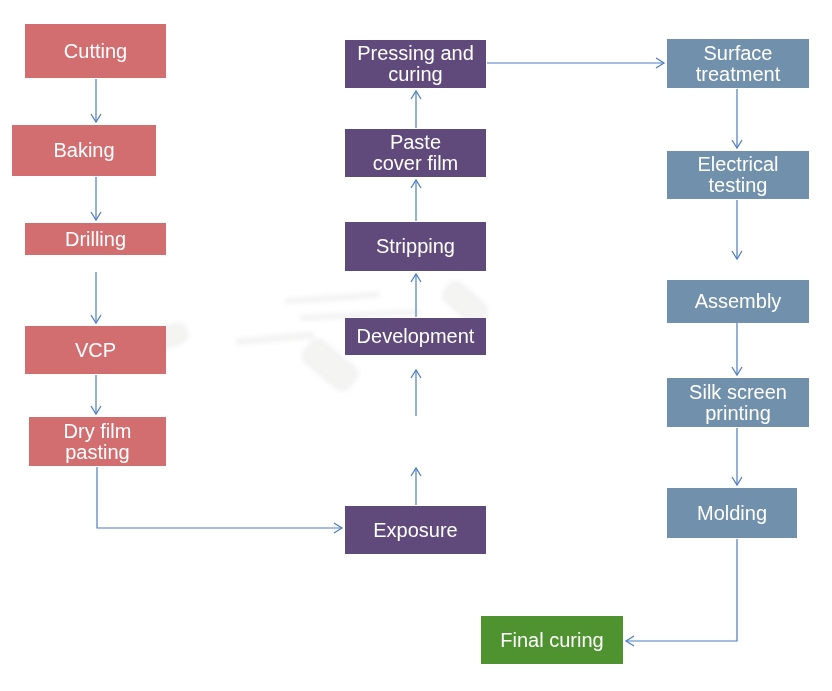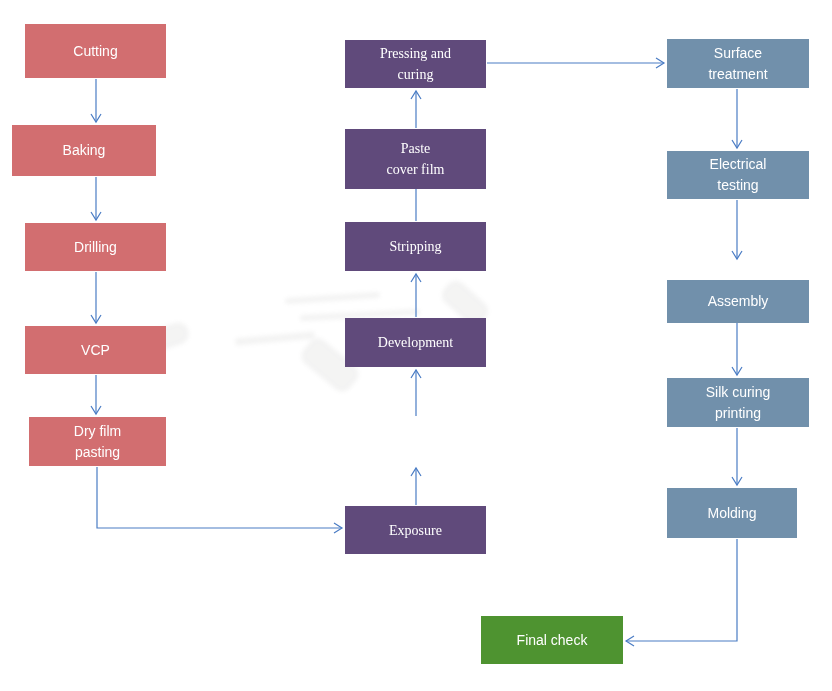--- a/index.html
+++ b/index.html
@@ -32,26 +32,26 @@
     fill: none;
   }
   .node {
     position: absolute;
     z-index: 3;
     display: flex;
     align-items: center;
     justify-content: center;
     text-align: center;
     color: var(--label, #ffffff);
-    font-size: 14px;
+    font-size: 20px;
     line-height: 21px;
     white-space: pre-line;
   }
   .s1 { background: var(--stage1, #d26e70); }
-  .s2 { background: var(--stage2, #604a7b); font-family: Liberation Serif, serif; }
+  .s2 { background: var(--stage2, #604a7b); }
   .s3 { background: var(--stage3, #7190ab); }
   .s4 { background: var(--final,  #4e9330); }
   .watermark {
     position: absolute;
     z-index: 1;
     opacity: 0.10;
     filter: blur(2px);
     pointer-events: none;
   }
   .wm-bar {
@@ -97,65 +97,65 @@
     <div class="wm-bar" style="left:440px;top:290px;width:50px;height:26px;transform:rotate(42deg);border-radius:10px"></div>
     <div class="wm-bar" style="left:120px;top:330px;width:70px;height:22px;transform:rotate(-18deg);border-radius:12px"></div>
   </div>
 
   <div class="node s1" style="left:25px;top:24px;width:141px;height:54px">
     <span>Cutting</span>
   </div>
   <div class="node s1" style="left:12px;top:125px;width:144px;height:51px">
     <span>Baking</span>
   </div>
-  <div class="node s1" style="left:25px;top:223px;width:141px;height:48px">
+  <div class="node s1" style="left:25px;top:223px;width:141px;height:32px">
     <span>Drilling</span>
   </div>
   <div class="node s1" style="left:25px;top:326px;width:141px;height:48px">
     <span>VCP</span>
   </div>
   <div class="node s1" style="left:29px;top:417px;width:137px;height:49px">
     <span>Dry film
 pasting</span>
   </div>
 
   <div class="node s2" style="left:345px;top:506px;width:141px;height:48px">
     <span>Exposure</span>
   </div>
-  <div class="node s2" style="left:345px;top:318px;width:141px;height:49px">
+  <div class="node s2" style="left:345px;top:318px;width:141px;height:37px">
     <span>Development</span>
   </div>
   <div class="node s2" style="left:345px;top:222px;width:141px;height:49px">
     <span>Stripping</span>
   </div>
-  <div class="node s2" style="left:345px;top:129px;width:141px;height:60px">
+  <div class="node s2" style="left:345px;top:129px;width:141px;height:48px">
     <span>Paste
 cover film</span>
   </div>
   <div class="node s2" style="left:345px;top:40px;width:141px;height:48px">
     <span>Pressing and
 curing</span>
   </div>
 
   <div class="node s3" style="left:667px;top:151px;width:142px;height:48px">
     <span>Electrical
 testing</span>
   </div>
   <div class="node s3" style="left:667px;top:39px;width:142px;height:49px">
     <span>Surface
 treatment</span>
   </div>
   <div class="node s3" style="left:667px;top:280px;width:142px;height:43px">
     <span>Assembly</span>
   </div>
   <div class="node s3" style="left:667px;top:378px;width:142px;height:49px">
-    <span>Silk curing
+    <span>Silk screen
 printing</span>
   </div>
   <div class="node s3" style="left:667px;top:488px;width:130px;height:50px">
     <span>Molding</span>
   </div>
 
   <div class="node s4" style="left:481px;top:616px;width:142px;height:48px">
-    <span>Final check</span>
+    <span>Final curing</span>
   </div>
 
 </div>
 
 </body></html>

